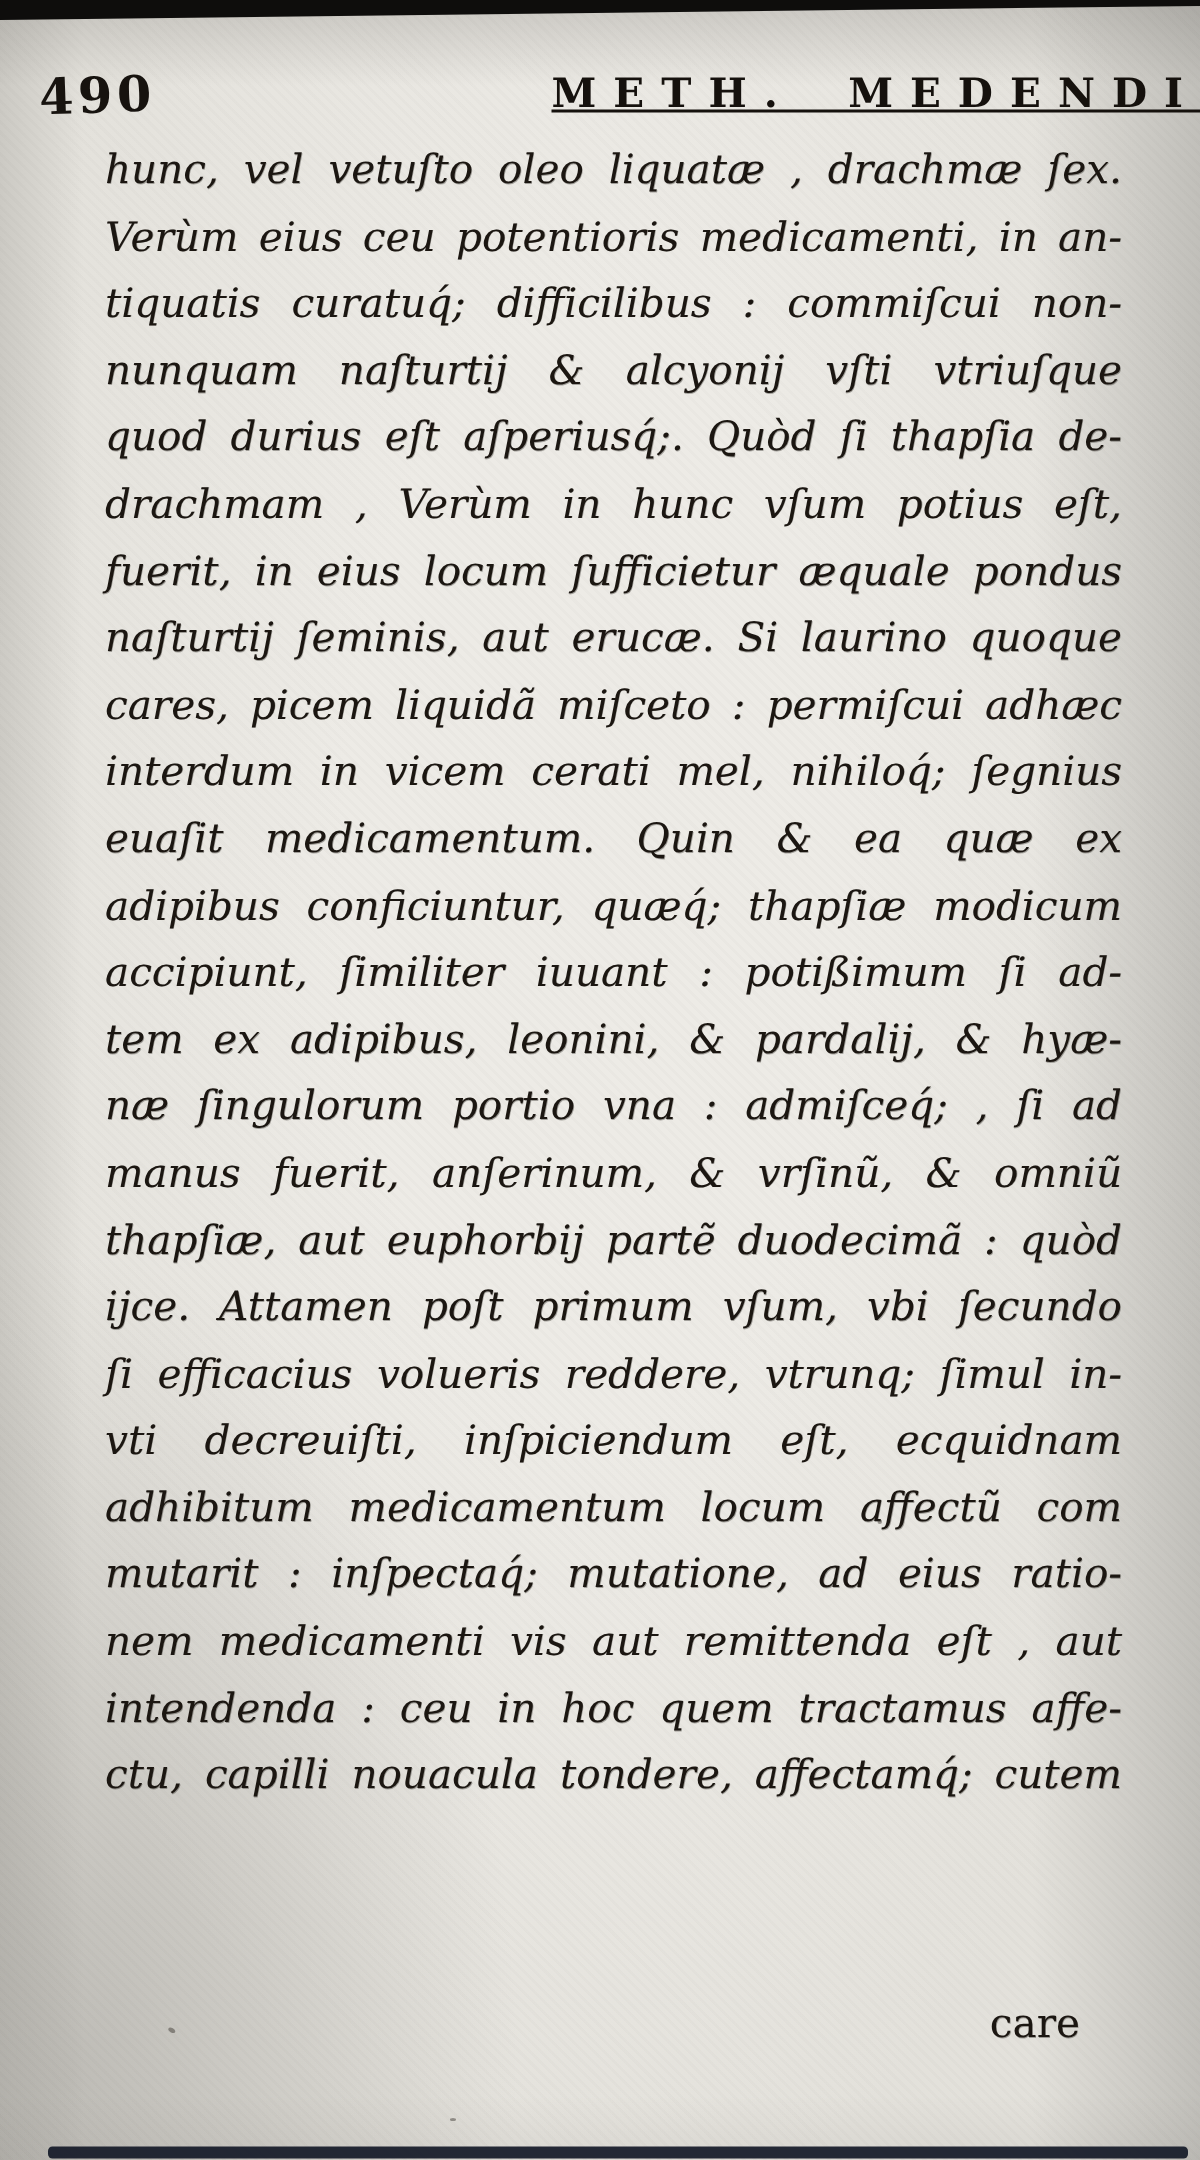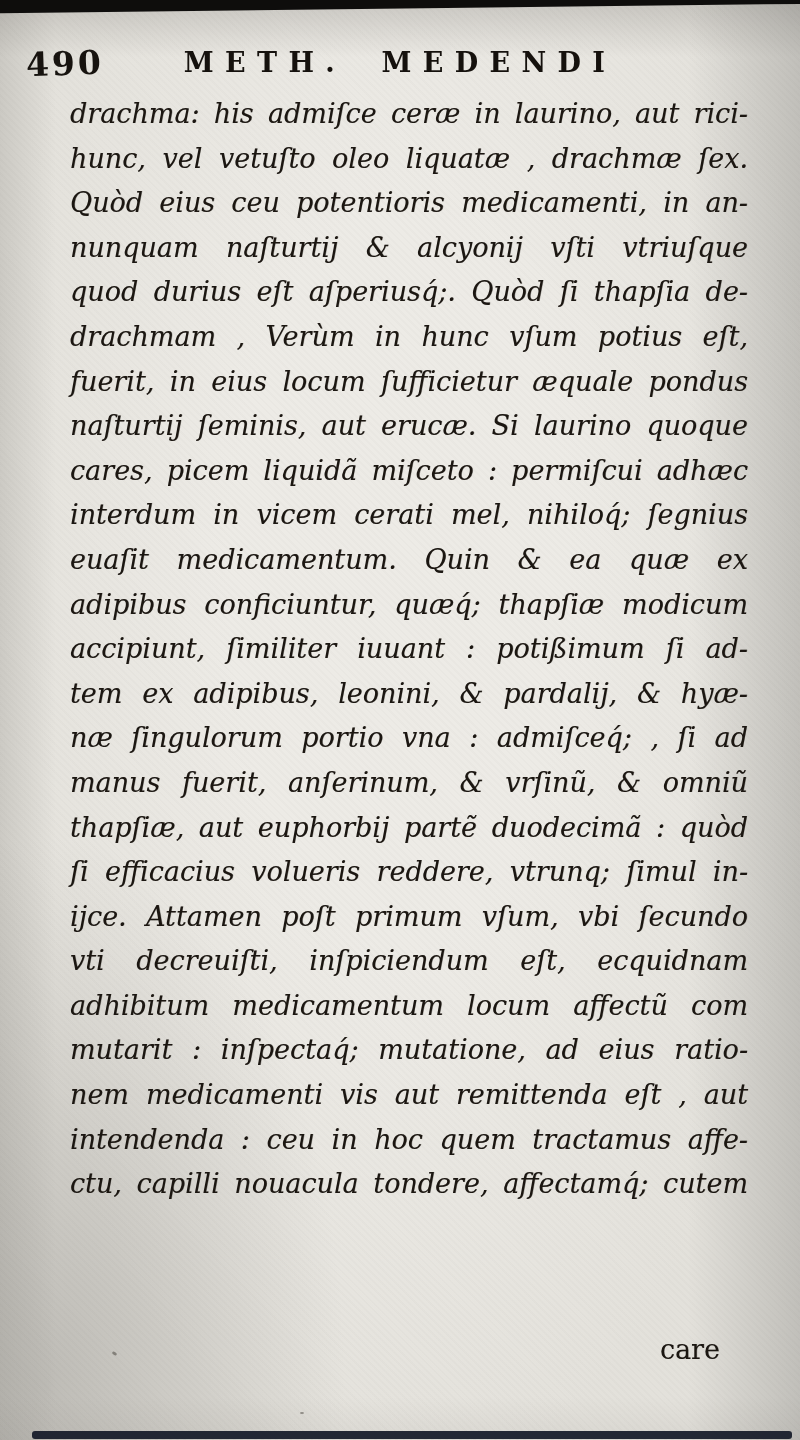--- a/index.html
+++ b/index.html
@@ -27,24 +27,25 @@
     opacity:0.92;
   }
   .pagenum {
     position:absolute; left:26px; top:44px;
     font-weight:bold; font-size:33px; letter-spacing:3px;
     color:#17130f;
     transform:rotate(-2deg);
   }
   .running-title {
     position:absolute; left:0; right:0; top:47px;
-    text-align:center;
+    text-align:right;
     font-weight:bold; font-size:27px;
     letter-spacing:0.42em; word-spacing:0.55em;
     color:#15110d;
+    text-decoration:underline;
   }
   .textblock {
     position:absolute; left:70px; top:92px; width:678px;
   }
   .line {
     font-style:italic;
     font-size:27px;
     height:44.6px; line-height:44.6px;
     color:#1b1611;
     text-align:justify;
@@ -68,39 +69,39 @@
 
 <div class="page">
 
   <div class="top-edge"></div>
 
   <div class="pagenum">490</div>
 
   <div class="running-title">METH. MEDENDI</div>
 
   <div class="textblock">
-      <div class="line">drachma: his admiſce ceræ in laurino, aut rici-</div>
       <div class="line">hunc, vel vetuſto oleo liquatæ , drachmæ ſex.</div>
-      <div class="line">Quòd eius ceu potentioris medicamenti, in an-</div>
+      <div class="line">Verùm eius ceu potentioris medicamenti, in an-</div>
+      <div class="line">tiquatis curatuq́; difficilibus : commiſcui non-</div>
       <div class="line">nunquam naſturtij &amp; alcyonij vſti vtriuſque</div>
       <div class="line">quod durius eſt aſperiusq́;. Quòd ſi thapſia de-</div>
       <div class="line">drachmam , Verùm in hunc vſum potius eſt,</div>
       <div class="line">fuerit, in eius locum ſufficietur æquale pondus</div>
       <div class="line">naſturtij ſeminis, aut erucæ. Si laurino quoque</div>
       <div class="line">cares, picem liquidã miſceto : permiſcui adhæc</div>
       <div class="line">interdum in vicem cerati mel, nihiloq́; ſegnius</div>
       <div class="line">euaſit medicamentum.  Quin &amp; ea quæ ex</div>
       <div class="line">adipibus conficiuntur, quæq́; thapſiæ modicum</div>
       <div class="line">accipiunt, ſimiliter iuuant : potißimum ſi ad-</div>
       <div class="line">tem ex adipibus, leonini, &amp; pardalij, &amp; hyæ-</div>
       <div class="line">næ ſingulorum portio vna : admiſceq́; , ſi ad</div>
       <div class="line">manus fuerit, anſerinum, &amp; vrſinũ, &amp; omniũ</div>
       <div class="line">thapſiæ, aut euphorbij partẽ duodecimã : quòd</div>
+      <div class="line">ijce. Attamen poſt primum vſum, vbi ſecundo</div>
       <div class="line">ſi efficacius volueris reddere, vtrunq; ſimul in-</div>
-      <div class="line">ijce. Attamen poſt primum vſum, vbi ſecundo</div>
       <div class="line">vti decreuiſti, inſpiciendum eſt, ecquidnam</div>
       <div class="line">adhibitum medicamentum locum affectũ com</div>
       <div class="line">mutarit : inſpectaq́; mutatione, ad eius ratio-</div>
       <div class="line">nem medicamenti vis aut remittenda eſt , aut</div>
       <div class="line">intendenda : ceu in hoc quem tractamus affe-</div>
       <div class="line">ctu, capilli nouacula tondere, affectamq́; cutem</div>
     </div>
 
   <div class="catchword">care</div>
 

